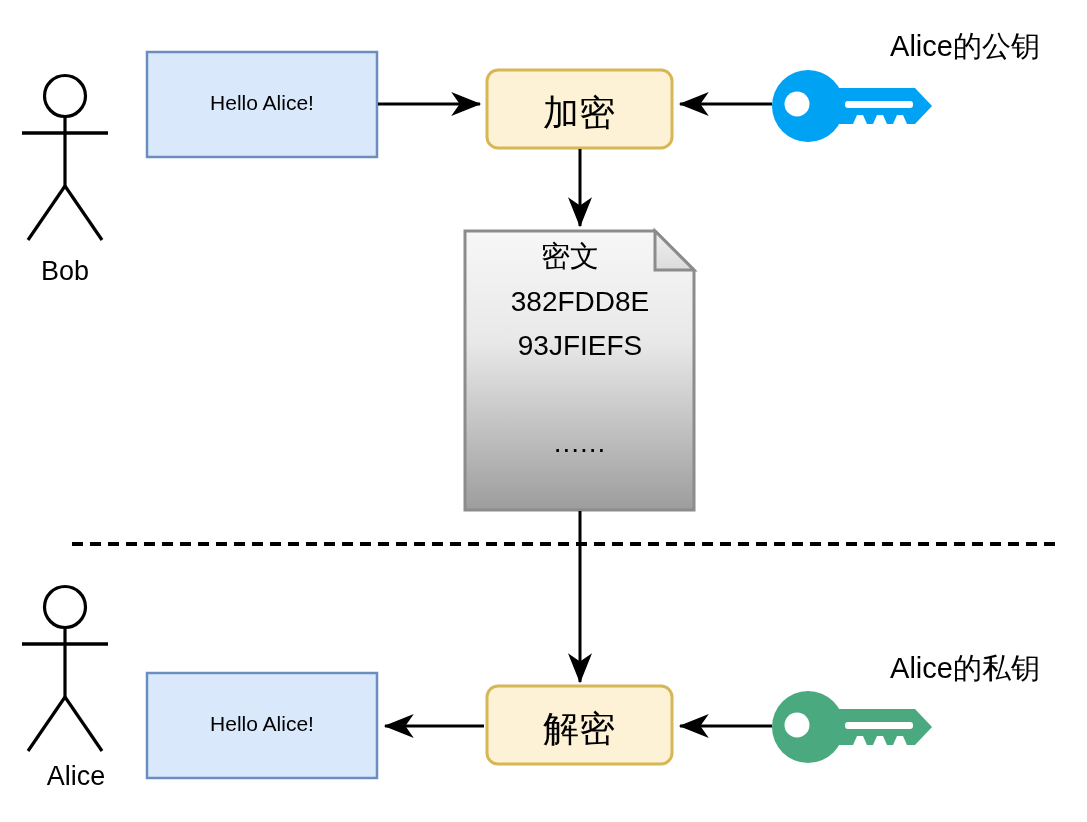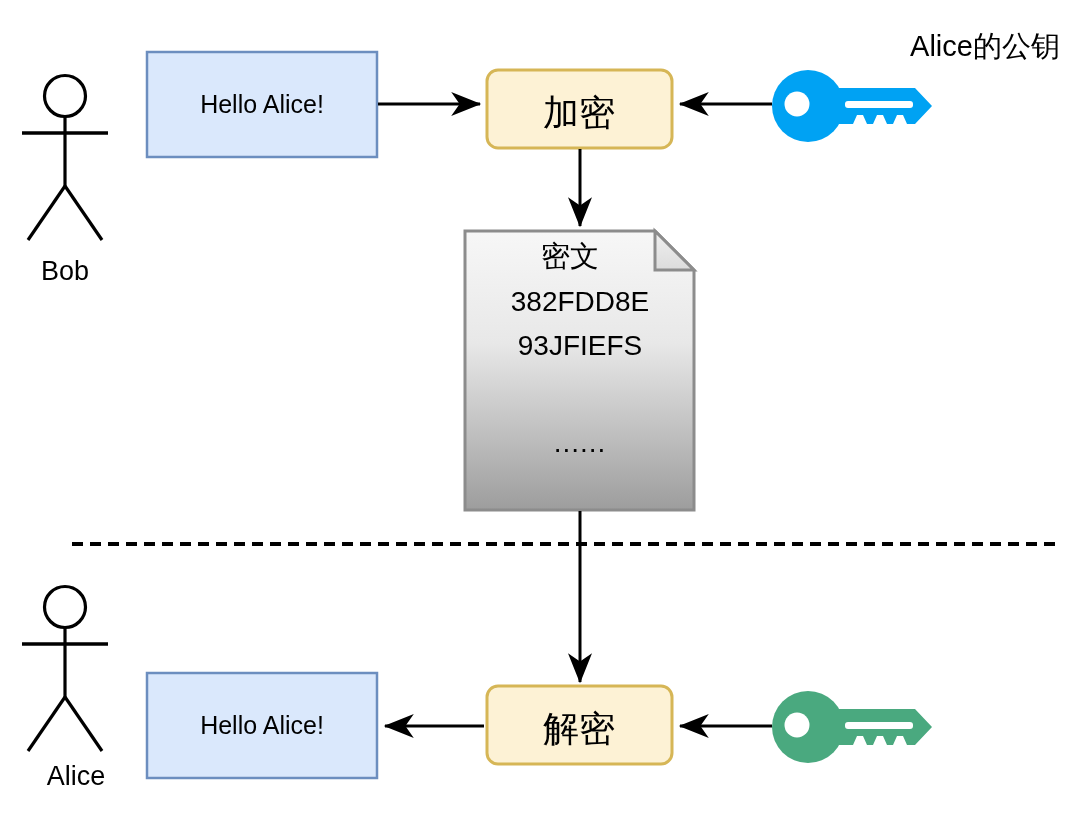--- a/index.html
+++ b/index.html
@@ -28,21 +28,21 @@
   .lbl {
     position: absolute;
     color: #000000;
     white-space: nowrap;
     line-height: 1;
   }
   .actor-name {
     font-size: 27px;
   }
   .box-text {
-    font-size: 25px;
+    font-size: 21px;
   }
   .proc-text {
     font-size: 36px;
   }
   .key-label {
     font-size: 29px;
   }
   .doc-title {
     font-size: 29px;
   }
@@ -145,29 +145,30 @@
   </svg>
 
   <div class="lbl actor-name center" style="left:65px; top:258px;">Bob</div>
 
   <div class="lbl actor-name center" style="left:76px; top:763px;">Alice</div>
 
   <div class="lbl box-text center" style="left:262px; top:92px;">Hello Alice!</div>
 
   <div class="lbl proc-text center" style="left:579px; top:95px;">加密</div>
 
-  <div class="lbl key-label center" style="left:965px; top:32px;margin-left:20px;">Alice的公钥</div>
+  <div class="lbl key-label center" style="left:965px; top:32px;">Alice的公钥</div>
 
   <div class="lbl doc-title center" style="left:570px; top:242px;">密文</div>
 
   <div class="lbl doc-line center" style="left:580px; top:288px;">382FDD8E</div>
 
   <div class="lbl doc-line center" style="left:580px; top:332px;">93JFIEFS</div>
 
 
   <div class="lbl doc-dots center" style="left:580px; top:429px;">......</div>
 
   <div class="lbl box-text center" style="left:262px; top:713px;">Hello Alice!</div>
 
   <div class="lbl proc-text center" style="left:579px; top:711px;">解密</div>
 
+  <div class="lbl key-label center" style="left:965px; top:654px;">Alice的私钥</div>
 
 </div>
 
 </body></html>

